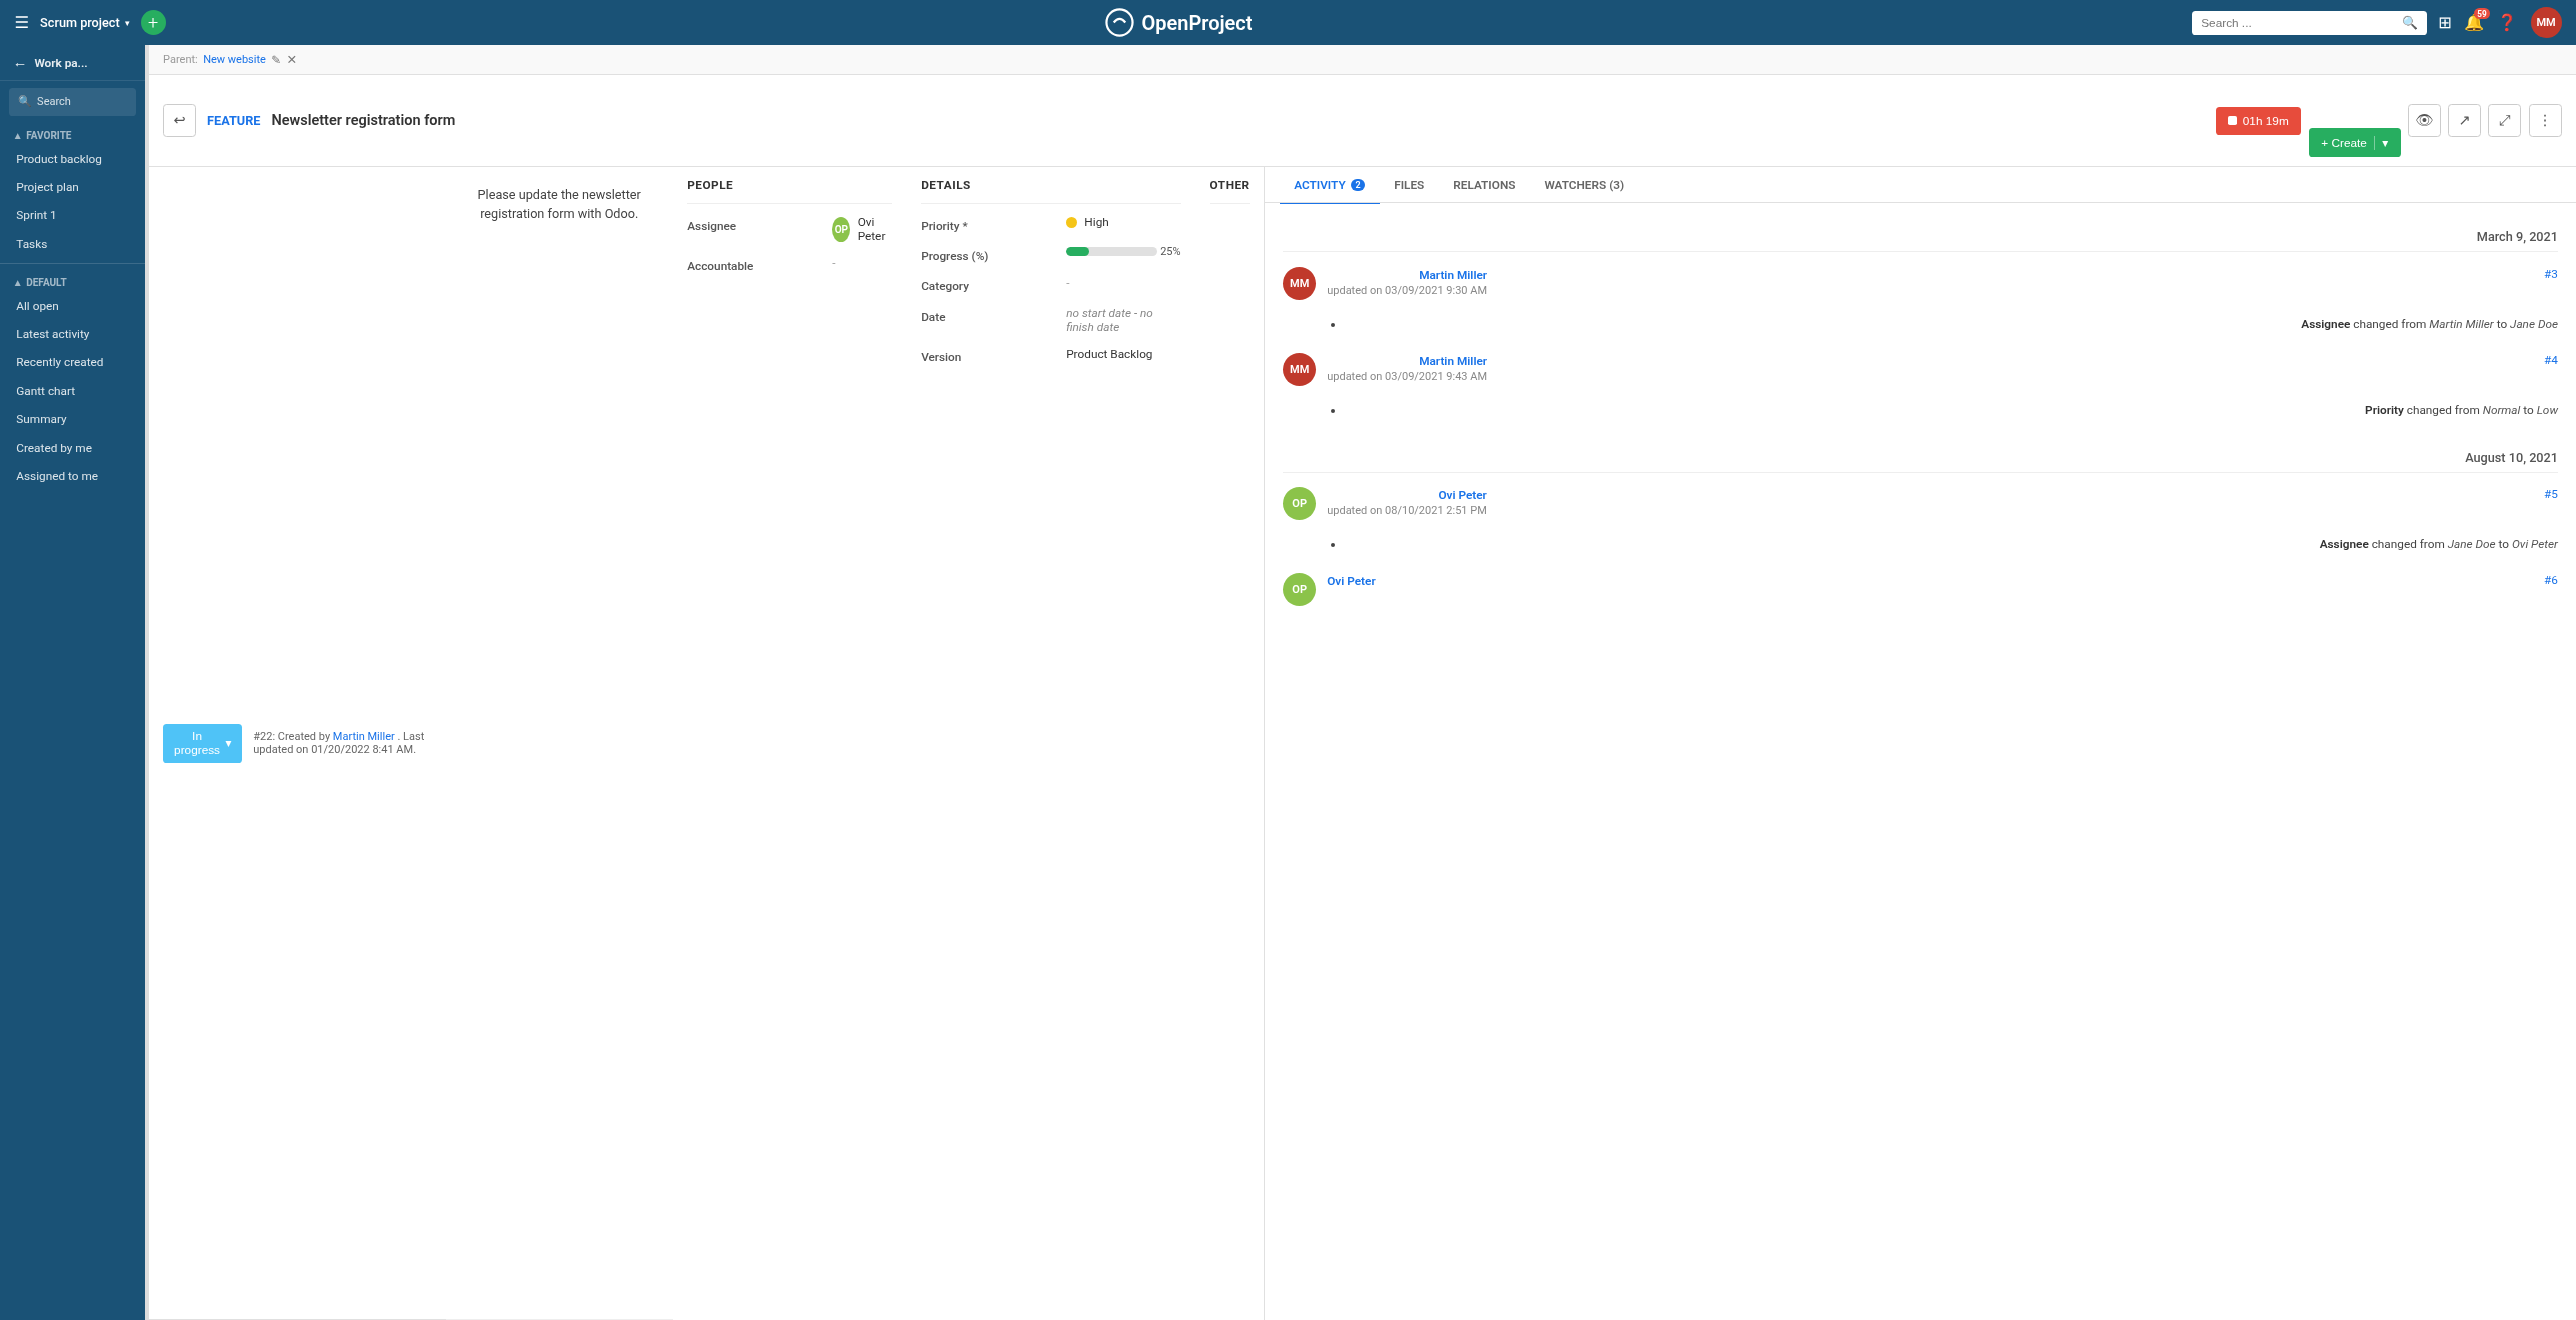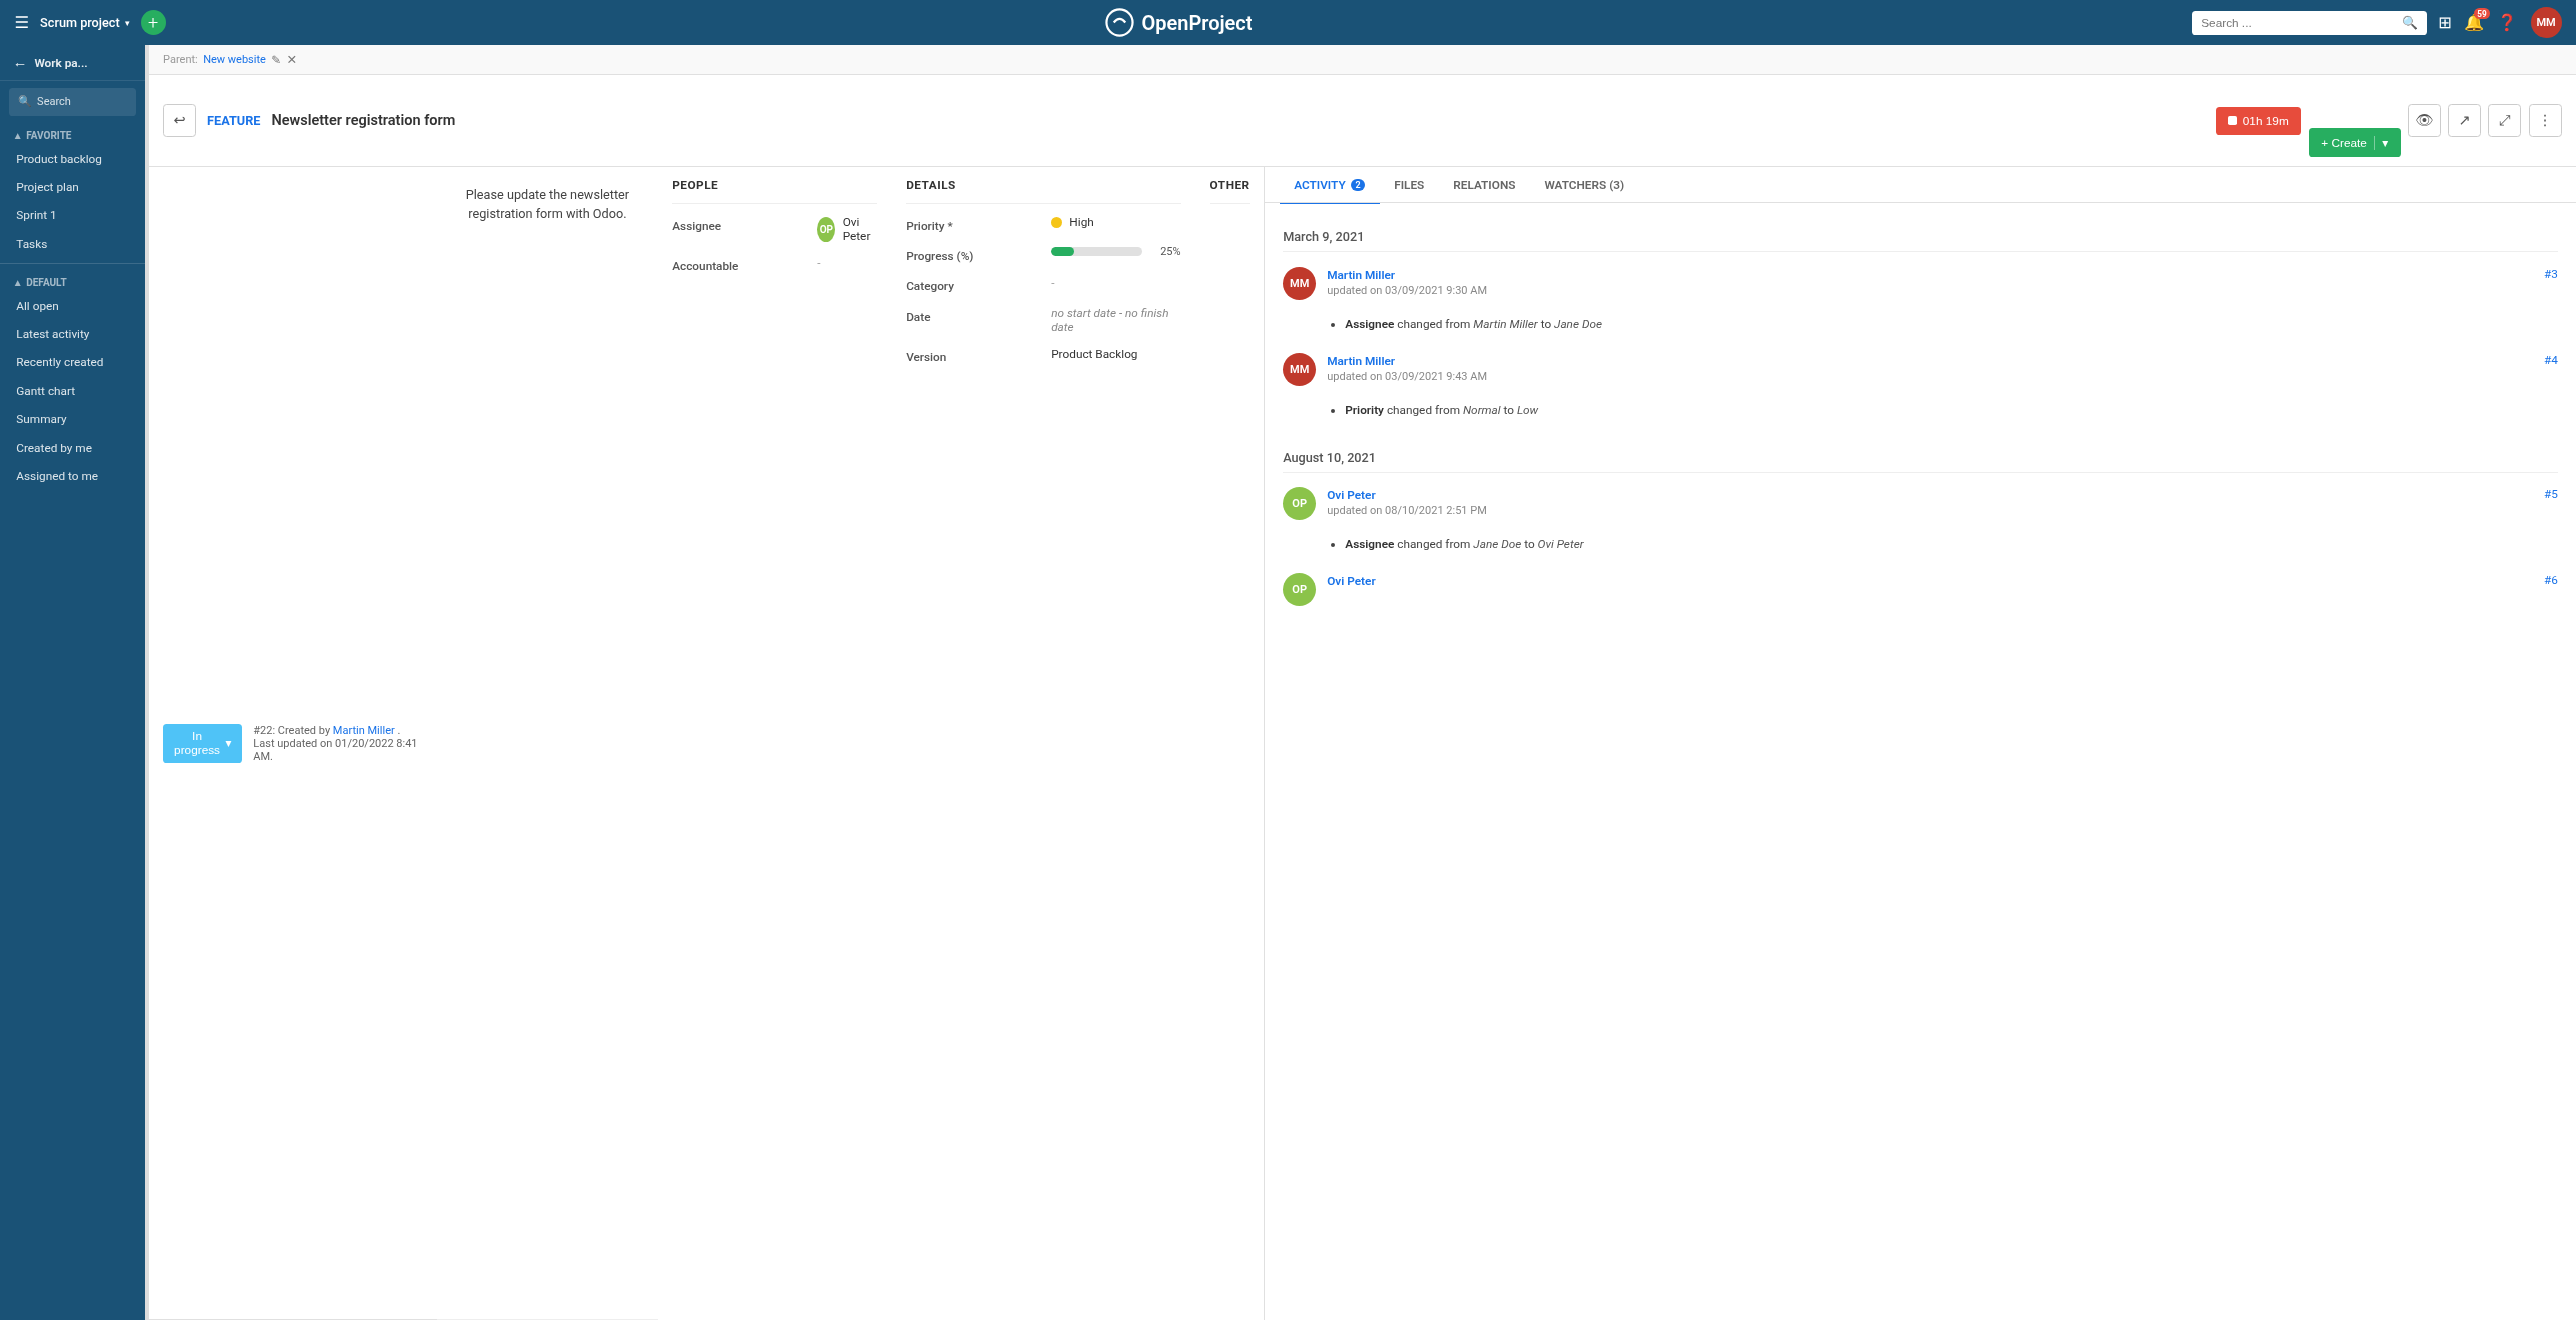--- a/index.html
+++ b/index.html
@@ -164,27 +164,27 @@
     .field-row { display: flex; align-items: flex-start; margin-bottom: 12.7px; }
     .field-label { width: 145px; font-size: 11.8px; color: #555; font-weight: 500; padding-top: 3.6px; flex-shrink: 0; }
     .field-value { flex: 1; font-size: 11.8px; color: #333; display: flex; align-items: center; gap: 7.2px; }
     .field-value.dash { color: #999; }
     .assignee-avatar {
       width: 25px; height: 25px; background: #8bc34a; border-radius: 50%;
       display: flex; align-items: center; justify-content: center;
       color: white; font-size: 10px; font-weight: 600;
     }
     .priority-dot { width: 11px; height: 11px; background: #f5c518; border-radius: 50%; flex-shrink: 0; }
-    .progress-bar-container { display: flex; align-items: center; gap: 18px; }
+    .progress-bar-container { display: flex; align-items: center; gap: 3px; }
     .progress-bar-bg { width: 91px; height: 9px; background: #e0e0e0; border-radius: 4.5px; overflow: hidden; }
     .progress-bar-fill { height: 100%; background: #27ae60; border-radius: 4.5px; }
     .progress-text { font-size: 11px; color: #555; }
 
     
-    .right-panel { flex: 1; display: flex; flex-direction: column; overflow: hidden; }
+    .right-panel { flex: 1; display: flex; flex-direction: column; overflow: hidden; text-align: right; }
     .tabs-bar {
       display: flex; border-bottom: 1.8px solid #e0e0e0;
       padding: 0 14.5px; background: white; flex-shrink: 0;
     }
     .tab {
       padding: 11px 14.5px; font-size: 11.8px; font-weight: 600; cursor: pointer;
       color: #666; border-bottom: 1.8px solid transparent; margin-bottom: -1.8px;
       display: flex; align-items: center; gap: 5.4px;
     }
     .tab.active { color: #1a73e8; border-bottom-color: #1a73e8; }

